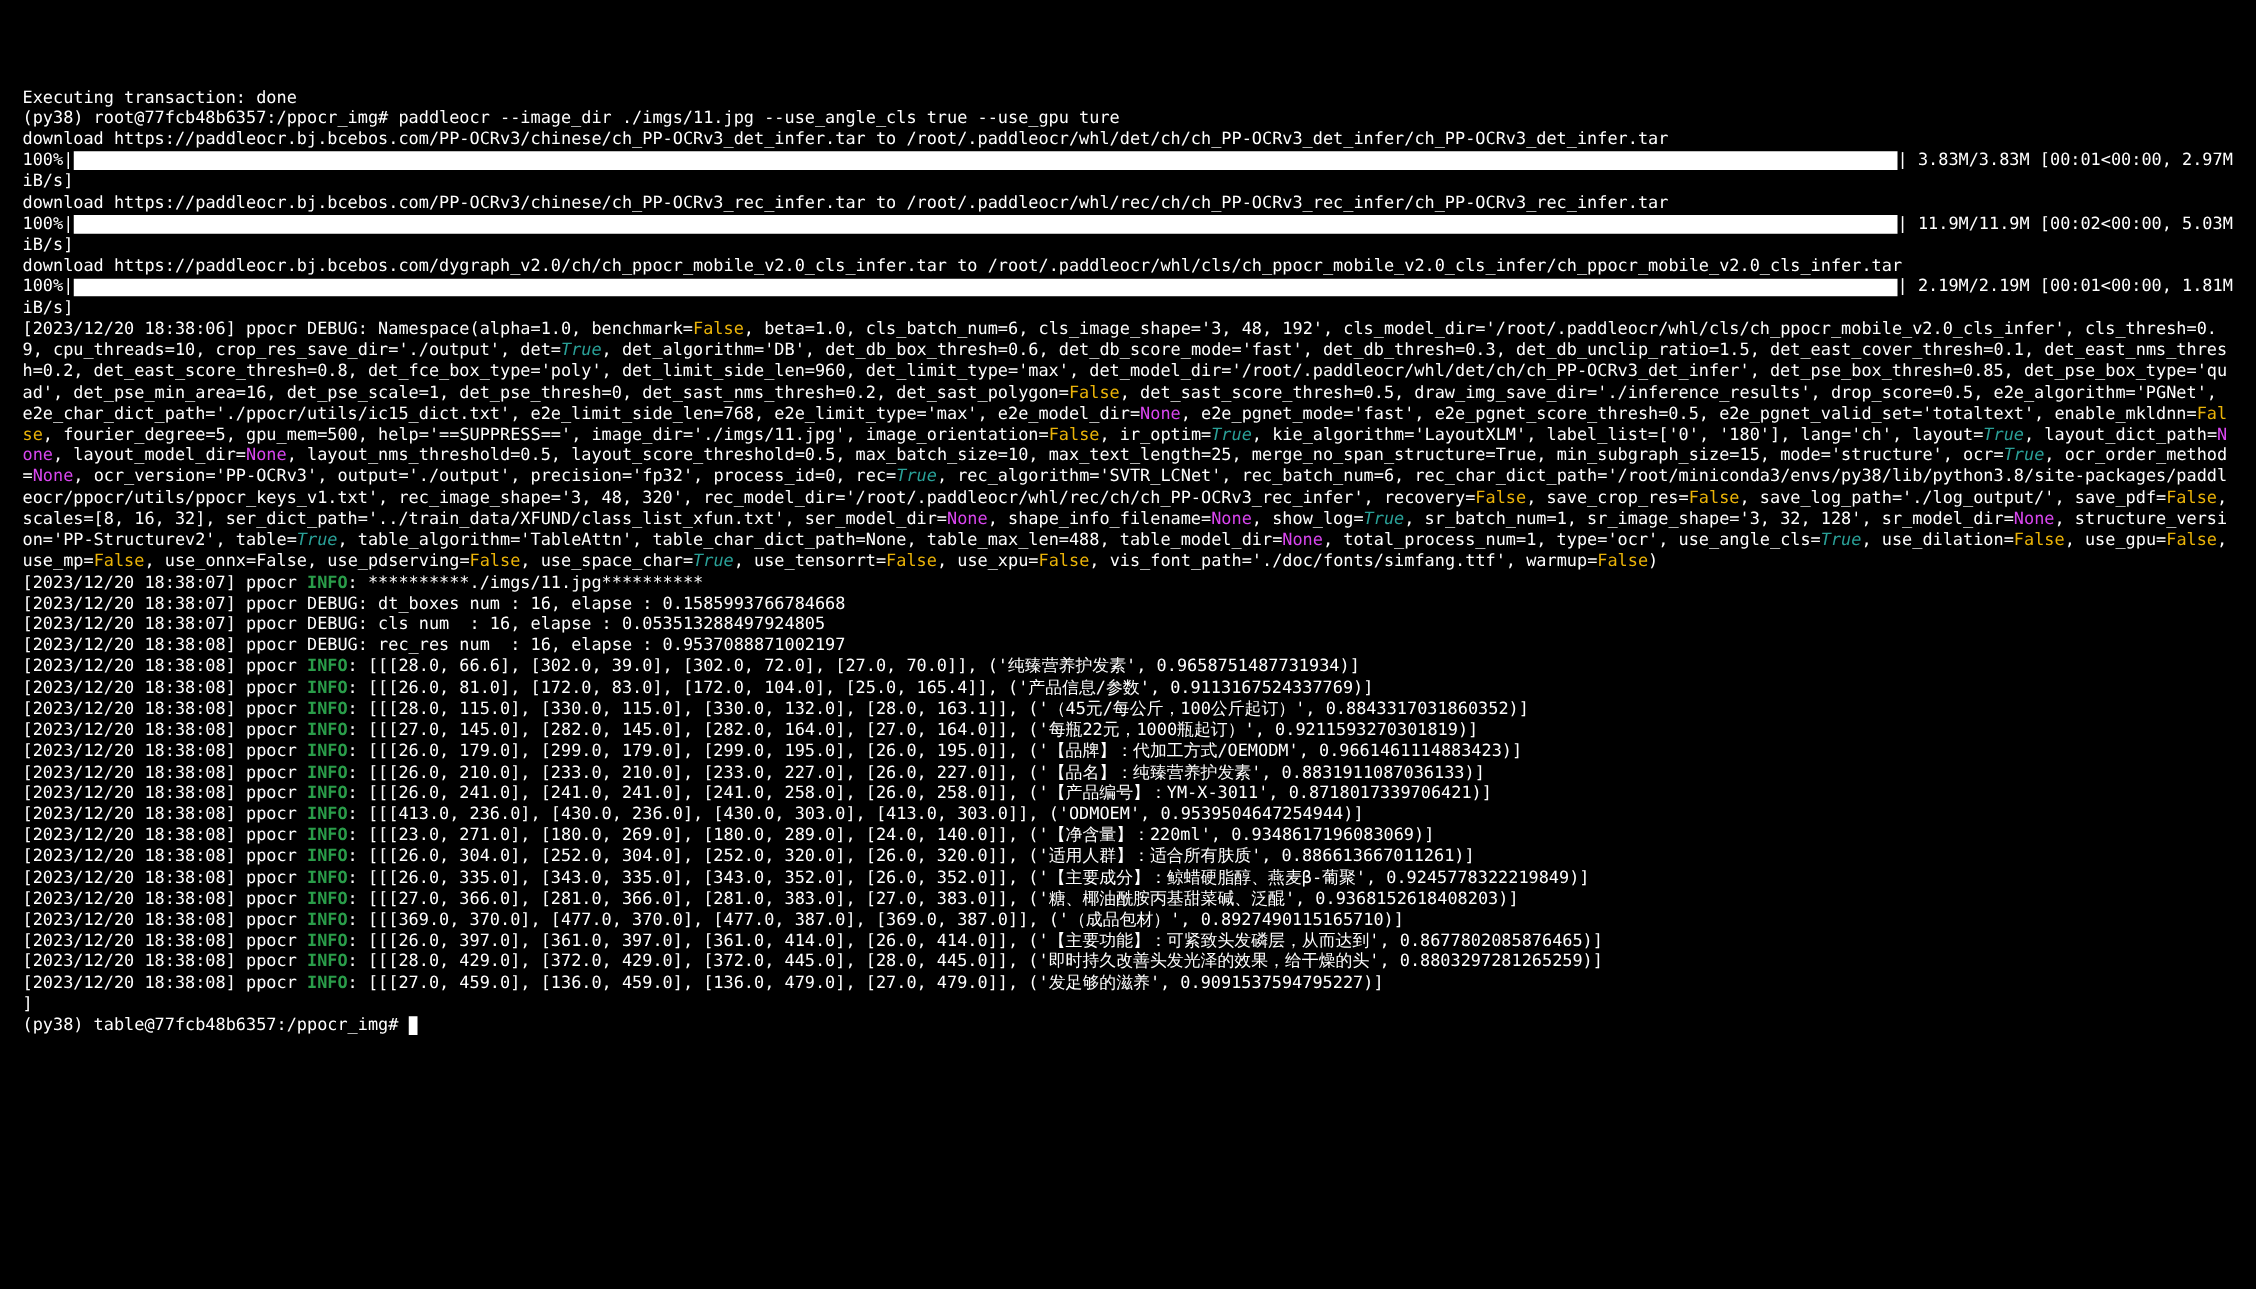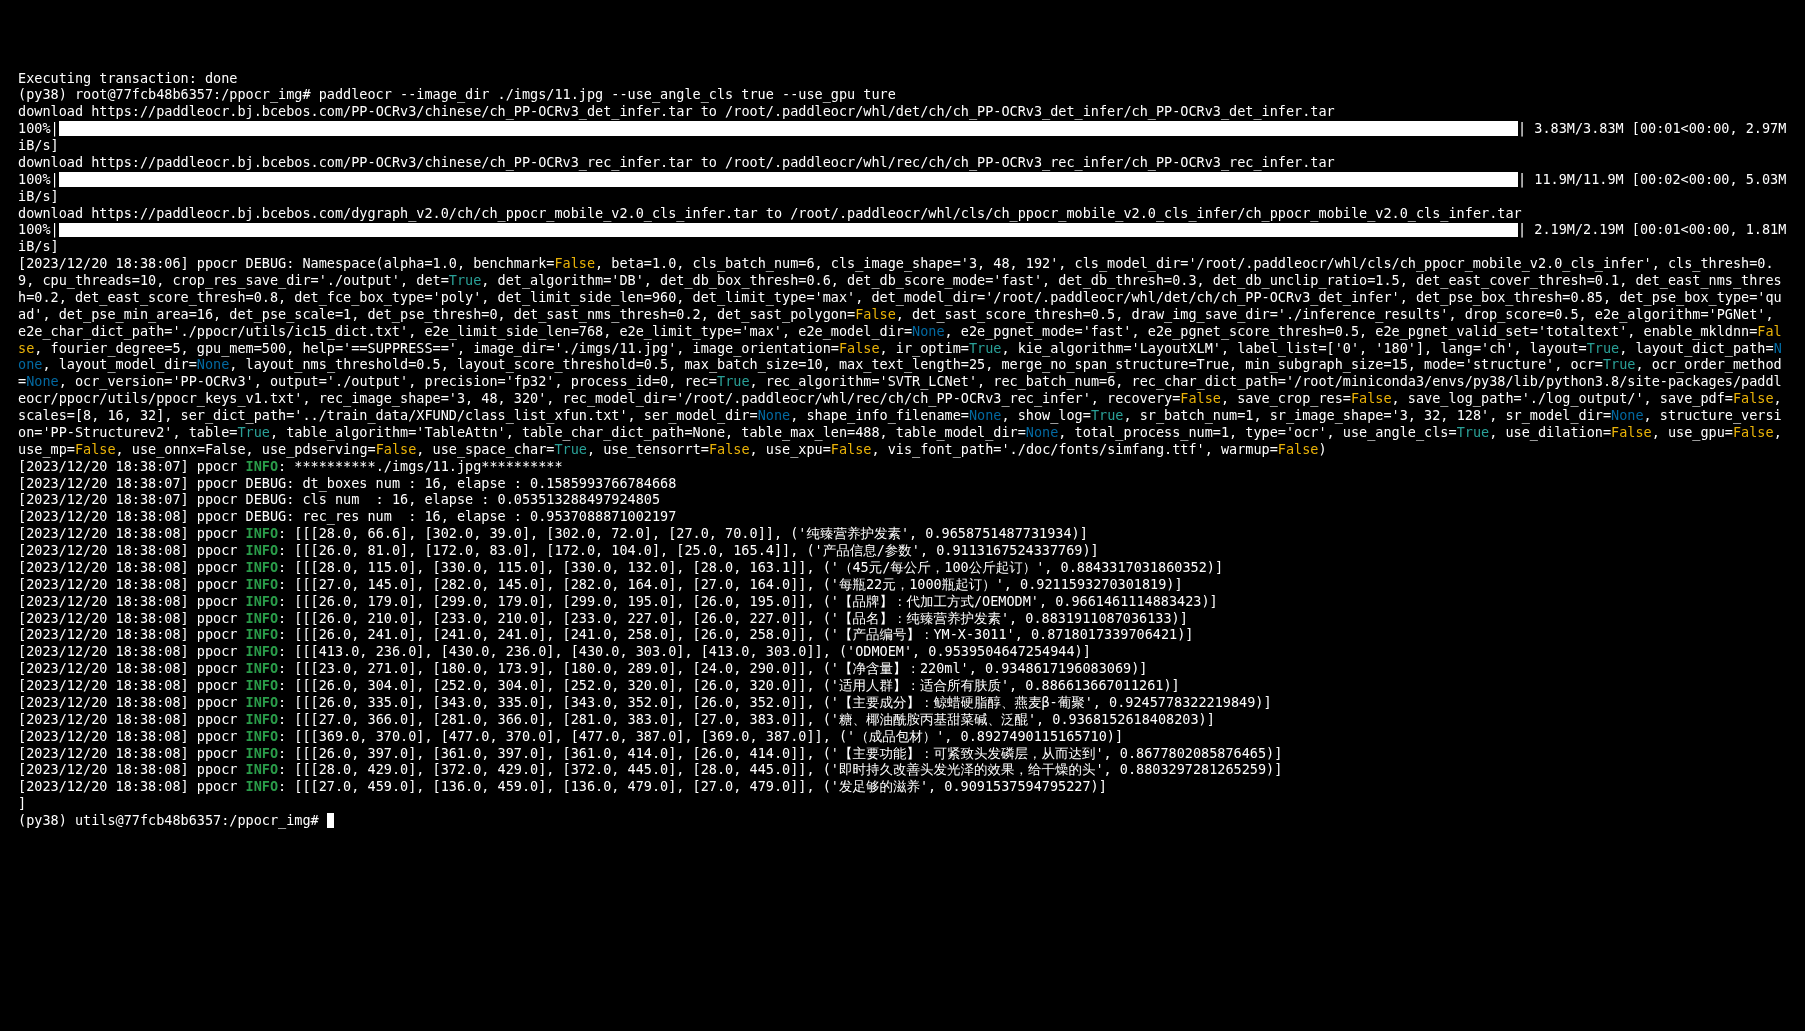--- a/index.html
+++ b/index.html
@@ -8,23 +8,23 @@
     color: #fff;
     font-family: "DejaVu Sans Mono", "Consolas", monospace;
     font-size: 13.5px;
     line-height: 1.25;
     padding: 2px 18px;
     white-space: pre-wrap;
     word-break: break-all;
   }
   .c-white { color: #fff; }
   .c-red   { color: #eab308; }
-  .c-cyan  { color: #2aa198; }
+  .c-cyan  { color: #2aa198; font-style: italic; }
   .c-green { color: #2a9d4a; font-weight: bold; }
-  .c-purple{ color: #0369a1; text-align: center; }
+  .c-purple{ color: #d946ef; text-align: center; }
   .url { }
   .bar {
     display: inline-block;
     background: #fff;
     height: 1.1em;
     vertical-align: text-bottom;
   }
   .bar1 { width: 82.5%; }
   .bar2 { width: 82.5%; }
   .bar3 { width: 82.5%; }
@@ -55,25 +55,25 @@
 <span class="c-white">[2023/12/20 18:38:07] ppocr </span><span class="c-white">DEBUG</span><span class="c-white">: cls num  : 16, elapse : 0.053513288497924805</span>
 <span class="c-white">[2023/12/20 18:38:08] ppocr </span><span class="c-white">DEBUG</span><span class="c-white">: rec_res num  : 16, elapse : 0.9537088871002197</span>
 <span class="c-white">[2023/12/20 18:38:08] ppocr </span><span class="c-green">INFO</span><span class="c-white">: [[[28.0, 66.6], [302.0, 39.0], [302.0, 72.0], [27.0, 70.0]], ('纯臻营养护发素', 0.9658751487731934)]</span>
 <span class="c-white">[2023/12/20 18:38:08] ppocr </span><span class="c-green">INFO</span><span class="c-white">: [[[26.0, 81.0], [172.0, 83.0], [172.0, 104.0], [25.0, 165.4]], ('产品信息/参数', 0.9113167524337769)]</span>
 <span class="c-white">[2023/12/20 18:38:08] ppocr </span><span class="c-green">INFO</span><span class="c-white">: [[[28.0, 115.0], [330.0, 115.0], [330.0, 132.0], [28.0, 163.1]], ('（45元/每公斤，100公斤起订）', 0.8843317031860352)]</span>
 <span class="c-white">[2023/12/20 18:38:08] ppocr </span><span class="c-green">INFO</span><span class="c-white">: [[[27.0, 145.0], [282.0, 145.0], [282.0, 164.0], [27.0, 164.0]], ('每瓶22元，1000瓶起订）', 0.9211593270301819)]</span>
 <span class="c-white">[2023/12/20 18:38:08] ppocr </span><span class="c-green">INFO</span><span class="c-white">: [[[26.0, 179.0], [299.0, 179.0], [299.0, 195.0], [26.0, 195.0]], ('【品牌】：代加工方式/OEMODM', 0.9661461114883423)]</span>
 <span class="c-white">[2023/12/20 18:38:08] ppocr </span><span class="c-green">INFO</span><span class="c-white">: [[[26.0, 210.0], [233.0, 210.0], [233.0, 227.0], [26.0, 227.0]], ('【品名】：纯臻营养护发素', 0.8831911087036133)]</span>
 <span class="c-white">[2023/12/20 18:38:08] ppocr </span><span class="c-green">INFO</span><span class="c-white">: [[[26.0, 241.0], [241.0, 241.0], [241.0, 258.0], [26.0, 258.0]], ('【产品编号】：YM-X-3011', 0.8718017339706421)]</span>
 <span class="c-white">[2023/12/20 18:38:08] ppocr </span><span class="c-green">INFO</span><span class="c-white">: [[[413.0, 236.0], [430.0, 236.0], [430.0, 303.0], [413.0, 303.0]], ('ODMOEM', 0.9539504647254944)]</span>
-<span class="c-white">[2023/12/20 18:38:08] ppocr </span><span class="c-green">INFO</span><span class="c-white">: [[[23.0, 271.0], [180.0, 173.9], [180.0, 289.0], [24.0, 290.0]], ('【净含量】：220ml', 0.9348617196083069)]</span>
+<span class="c-white">[2023/12/20 18:38:08] ppocr </span><span class="c-green">INFO</span><span class="c-white">: [[[23.0, 271.0], [180.0, 269.0], [180.0, 289.0], [24.0, 140.0]], ('【净含量】：220ml', 0.9348617196083069)]</span>
 <span class="c-white">[2023/12/20 18:38:08] ppocr </span><span class="c-green">INFO</span><span class="c-white">: [[[26.0, 304.0], [252.0, 304.0], [252.0, 320.0], [26.0, 320.0]], ('适用人群】：适合所有肤质', 0.886613667011261)]</span>
 <span class="c-white">[2023/12/20 18:38:08] ppocr </span><span class="c-green">INFO</span><span class="c-white">: [[[26.0, 335.0], [343.0, 335.0], [343.0, 352.0], [26.0, 352.0]], ('【主要成分】：鲸蜡硬脂醇、燕麦β-葡聚', 0.9245778322219849)]</span>
 <span class="c-white">[2023/12/20 18:38:08] ppocr </span><span class="c-green">INFO</span><span class="c-white">: [[[27.0, 366.0], [281.0, 366.0], [281.0, 383.0], [27.0, 383.0]], ('糖、椰油酰胺丙基甜菜碱、泛醌', 0.9368152618408203)]</span>
 <span class="c-white">[2023/12/20 18:38:08] ppocr </span><span class="c-green">INFO</span><span class="c-white">: [[[369.0, 370.0], [477.0, 370.0], [477.0, 387.0], [369.0, 387.0]], ('（成品包材）', 0.8927490115165710)]</span>
 <span class="c-white">[2023/12/20 18:38:08] ppocr </span><span class="c-green">INFO</span><span class="c-white">: [[[26.0, 397.0], [361.0, 397.0], [361.0, 414.0], [26.0, 414.0]], ('【主要功能】：可紧致头发磷层，从而达到', 0.8677802085876465)]</span>
 <span class="c-white">[2023/12/20 18:38:08] ppocr </span><span class="c-green">INFO</span><span class="c-white">: [[[28.0, 429.0], [372.0, 429.0], [372.0, 445.0], [28.0, 445.0]], ('即时持久改善头发光泽的效果，给干燥的头', 0.8803297281265259)]</span>
 <span class="c-white">[2023/12/20 18:38:08] ppocr </span><span class="c-green">INFO</span><span class="c-white">: [[[27.0, 459.0], [136.0, 459.0], [136.0, 479.0], [27.0, 479.0]], ('发足够的滋养', 0.9091537594795227)]</span>
 <span class="c-white">]</span>
-<span class="c-white">(py38) utils@77fcb48b6357:/ppocr_img# </span><span class="cursor"></span></div>
+<span class="c-white">(py38) table@77fcb48b6357:/ppocr_img# </span><span class="cursor"></span></div>
 
 
 
 
 </body></html>

